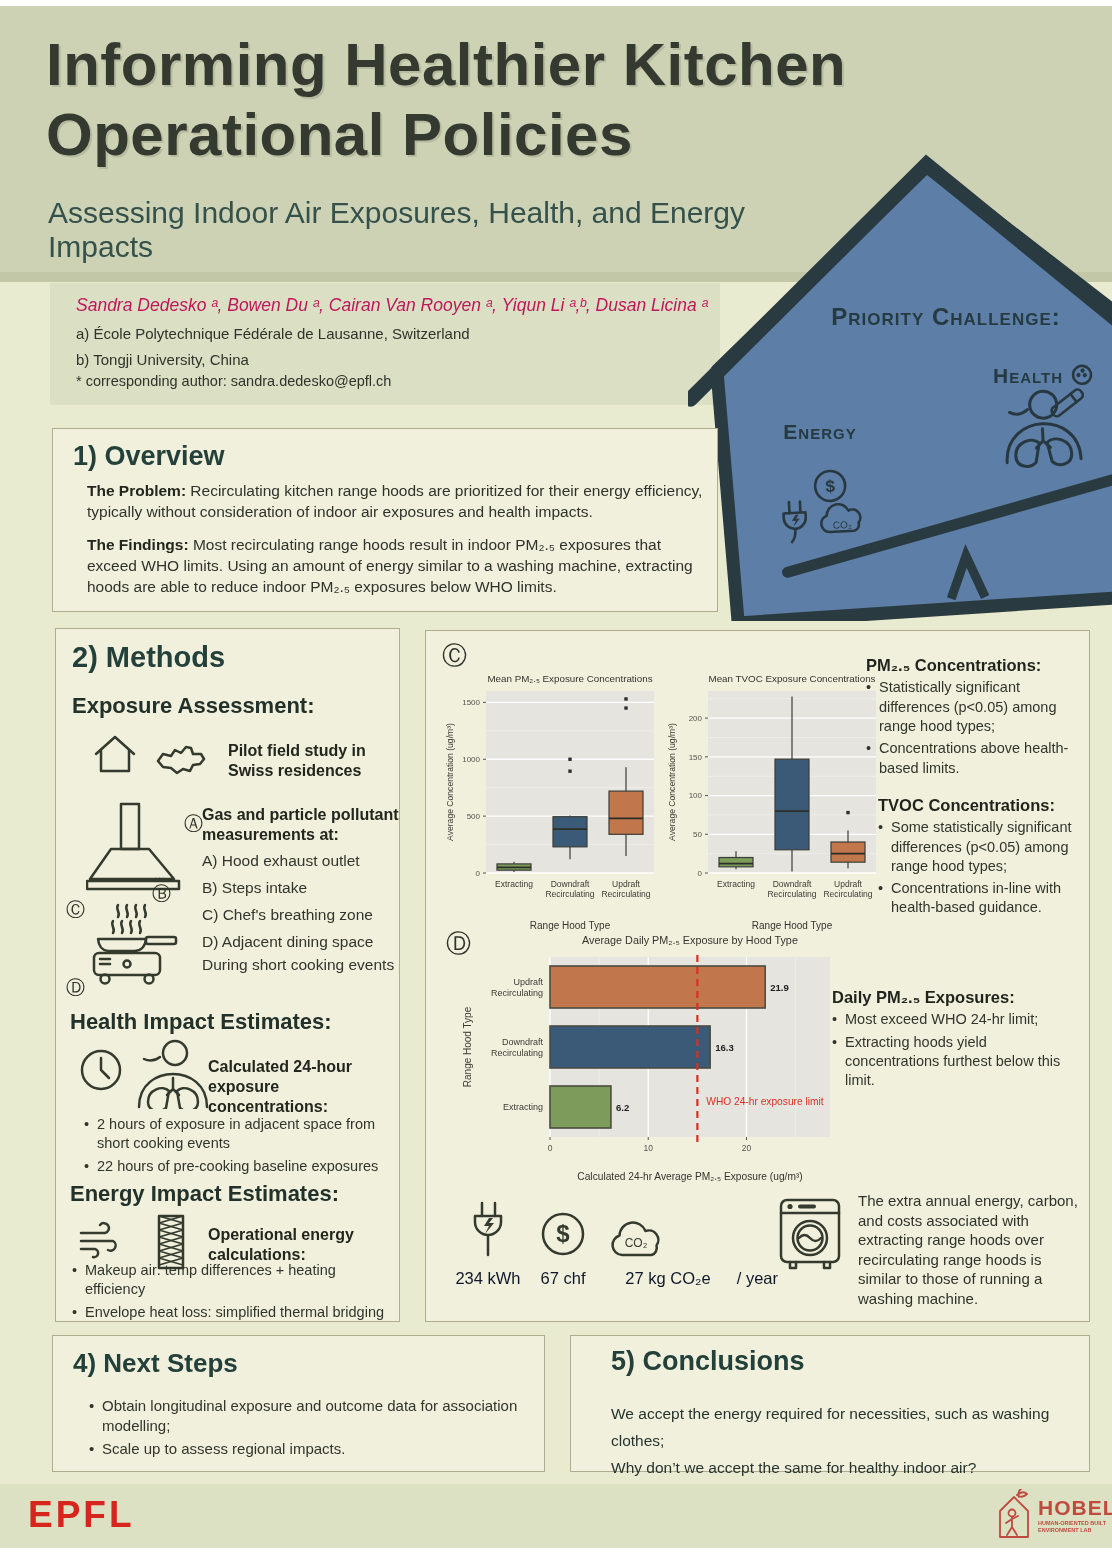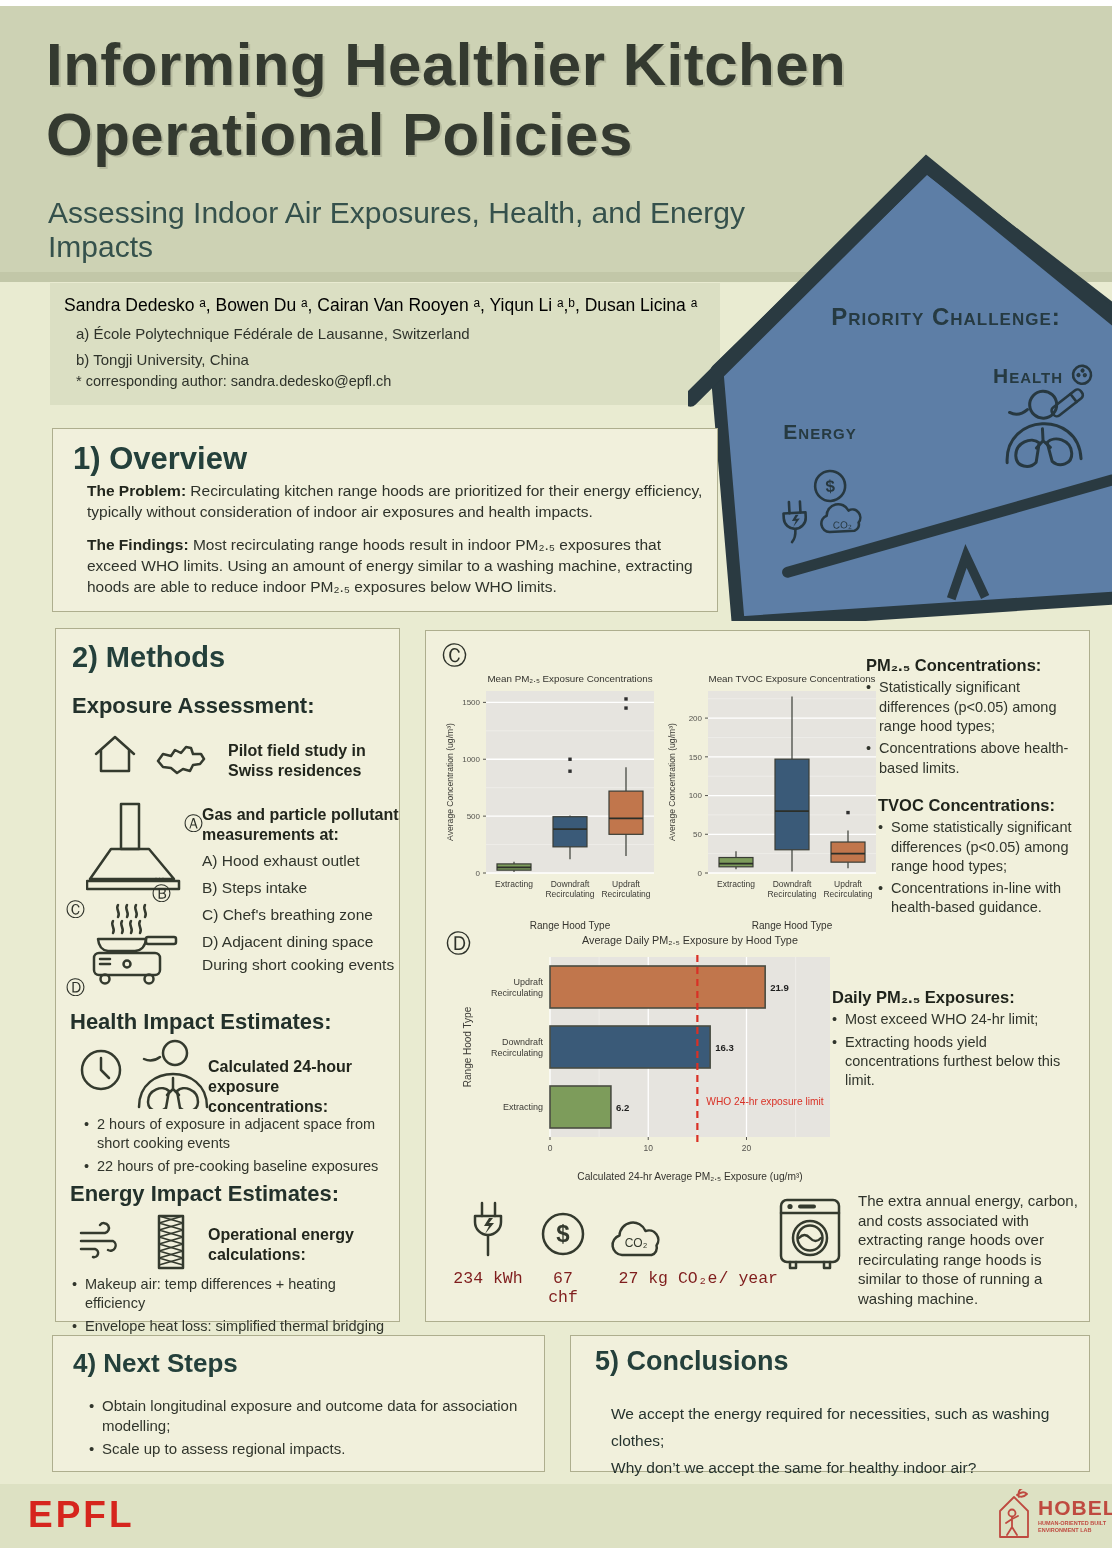--- a/index.html
+++ b/index.html
@@ -7,61 +7,61 @@
           font-family:"Liberation Sans",sans-serif;color:#2f332b;}
   .abs{position:absolute;}
   .band-header{position:absolute;left:0;top:6px;width:1112px;height:266px;background:#cdd2b4;}
   .band-divider{position:absolute;left:0;top:272px;width:1112px;height:10px;background:#c2c7a8;}
   .edge-top{position:absolute;left:0;top:0;width:1112px;height:6px;background:#ffffff;}
   .edge-bottom{position:absolute;left:0;top:1548px;width:1112px;height:12px;background:#ffffff;}
   .title{position:absolute;left:46px;top:30px;width:860px;font-size:60px;line-height:1.17;
          font-weight:800;color:#343a30;letter-spacing:.5px;text-shadow:2px 2px 0 rgba(40,40,30,.14);margin:0;}
   .subtitle{position:absolute;left:48px;top:196px;width:800px;font-size:30px;font-weight:400;color:#35514c;}
   .authors-panel{position:absolute;left:50px;top:283px;width:670px;height:122px;background:#dbdfc3;padding:0;}
-  .authors-names{position:absolute;left:14px;top:12px;font-size:17.5px;color:#000000;}
+  .authors-names{position:absolute;left:26px;top:12px;font-size:17.5px;color:#be185d;font-style:italic;}
   .affil-a{position:absolute;left:26px;top:42px;font-size:15px;}
   .affil-b{position:absolute;left:26px;top:68px;font-size:15px;}
   .affil-c{position:absolute;left:26px;top:90px;font-size:14.5px;}
   .house-svg{position:absolute;left:688px;top:146px;width:430px;height:475px;}
   .hx{position:absolute;color:#263a41;font-weight:700;font-variant:small-caps;letter-spacing:1px;text-align:center;}
   .hx-priority{left:798px;top:303px;width:296px;font-size:24px;}
   .hx-health{left:972px;top:364px;width:112px;font-size:21px;}
   .hx-energy{left:764px;top:420px;width:112px;font-size:21px;}
   .panel{position:absolute;background:#f1f0dc;border:1.5px solid #aeae8e;box-sizing:border-box;}
   .panel h2{margin:0;color:#24403b;font-weight:800;}
   #overview-box{left:52px;top:428px;width:666px;height:184px;}
-  #overview-box h2{position:absolute;left:20px;top:12px;font-size:31px;}
+  #overview-box h2{position:absolute;left:20px;top:12px;font-size:27px;}
   .ov-p{position:absolute;left:34px;width:616px;font-size:15.5px;line-height:1.34;}
   .ov-p b{color:#22261d;}
   #methods-box{left:55px;top:628px;width:345px;height:694px;}
   #methods-box h2{position:absolute;left:16px;top:12px;font-size:29px;}
   .sub-h{position:absolute;color:#23312b;font-weight:800;font-size:22px;}
   .mini-h{position:absolute;color:#22261d;font-weight:700;font-size:16px;line-height:1.25;}
   .m-text{font-size:15.5px;line-height:1.3;color:#31352c;}
   .m-items div{margin-bottom:7px;}
   .blist{position:absolute;font-size:14.5px;line-height:1.33;color:#31352c;}
   .blist div{padding-left:13px;position:relative;margin-bottom:3px;}
   .blist div::before{content:"•";position:absolute;left:0;top:0;}
   .circ{position:absolute;color:#2e322a;font-weight:400;}
   #results-box{left:425px;top:630px;width:665px;height:692px;}
   .chart-slot{position:absolute;}
   .rcol{position:absolute;font-size:14.5px;line-height:1.3;}
   .rcol .rh{font-weight:800;font-size:16.5px;color:#1f231b;margin-bottom:2px;}
   #next-box{left:52px;top:1335px;width:493px;height:137px;}
   #next-box h2{position:absolute;left:20px;top:12px;font-size:26px;}
   #concl-box{left:570px;top:1335px;width:520px;height:137px;}
-  #concl-box h2{position:absolute;left:24px;top:10px;font-size:27px;}
+  #concl-box h2{position:absolute;left:40px;top:10px;font-size:27px;}
   .concl-lines{position:absolute;left:40px;top:64px;width:475px;font-size:15.5px;line-height:1.75;color:#26332e;}
   .footer-band{position:absolute;left:0;top:1484px;width:1112px;height:64px;background:#dde1c3;}
   .epfl{position:absolute;left:28px;top:1494px;font-size:37px;font-weight:900;letter-spacing:3px;color:#d6251d;}
   .hobel{position:absolute;left:995px;top:1489px;display:flex;align-items:center;gap:3px;}
   .hobel-txt .hb{font-size:21px;font-weight:700;color:#bf4a40;letter-spacing:1px;line-height:1;}
   .hobel-txt .ht{font-size:5.5px;color:#bf4a40;font-weight:700;width:70px;line-height:1.25;margin-top:2px;}
   .icon{stroke:#343a2e;fill:none;stroke-width:2.5;stroke-linecap:round;stroke-linejoin:round;}
-  .e-val{position:absolute;font-size:16.5px;color:#7f1d1d;text-align:center;font-family:Liberation Mono, monospace;}
+  .e-val{position:absolute;font-size:16.5px;color:#0f172a;text-align:center;}
 </style>
 </head>
 <body>
 
 <div id="poster">
   <div class="band-header"></div>
   <div class="band-divider"></div>
   <div class="edge-top"></div>
 
   <h1 class="title">
@@ -205,21 +205,21 @@
       </g>
     </svg>
     <svg class="abs" style="left:100px;top:584px" width="30" height="58" viewBox="0 0 30 58">
       <g class="icon" stroke-width="2.2">
         <rect x="3" y="3" width="24" height="52"></rect>
         <path d="M3,3 L27,10 L3,17 L27,24 L3,31 L27,38 L3,45 L27,52" stroke-width="1.8"></path>
         <path d="M27,3 L3,10 L27,17 L3,24 L27,31 L3,38 L27,45 L3,52" stroke-width="1.8"></path>
       </g>
     </svg>
     <div class="mini-h" style="left:152px;top:596px;width:190px">Operational energy calculations:</div>
-    <div class="blist" style="left:16px;top:646px;width:325px">
+    <div class="blist" style="left:16px;top:632px;width:325px">
       <div>Makeup air: temp differences + heating efficiency</div>
       <div>Envelope heat loss: simplified thermal bridging</div>
     </div>
   </section>
 
   <section class="panel" id="results-box">
     <span class="circ" style="left:16px;top:8px;font-size:25px">Ⓒ</span>
     <div class="chart-slot" id="boxplot-pm" style="left:16px;top:40px"><svg width="216" height="264" viewBox="0 0 216 264">
           <rect x="44" y="20" width="168" height="182" fill="#e6e4df"></rect>
           <line x1="44" y1="173.5625" x2="212" y2="173.5625" stroke="#f0efeb" stroke-width="0.8"></line>

